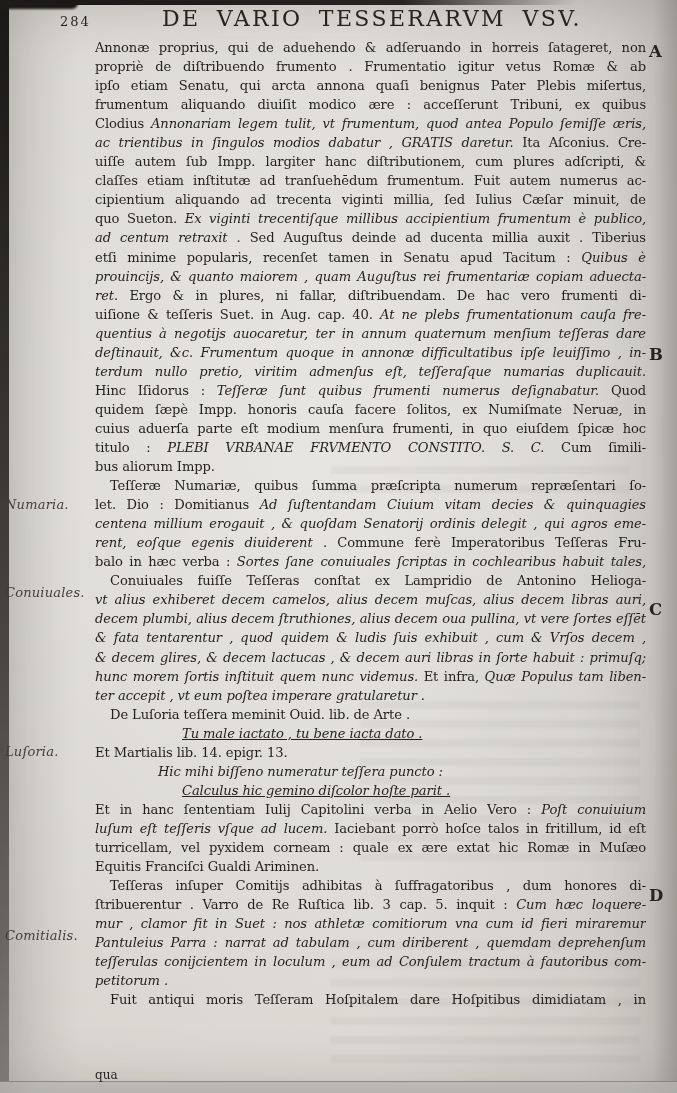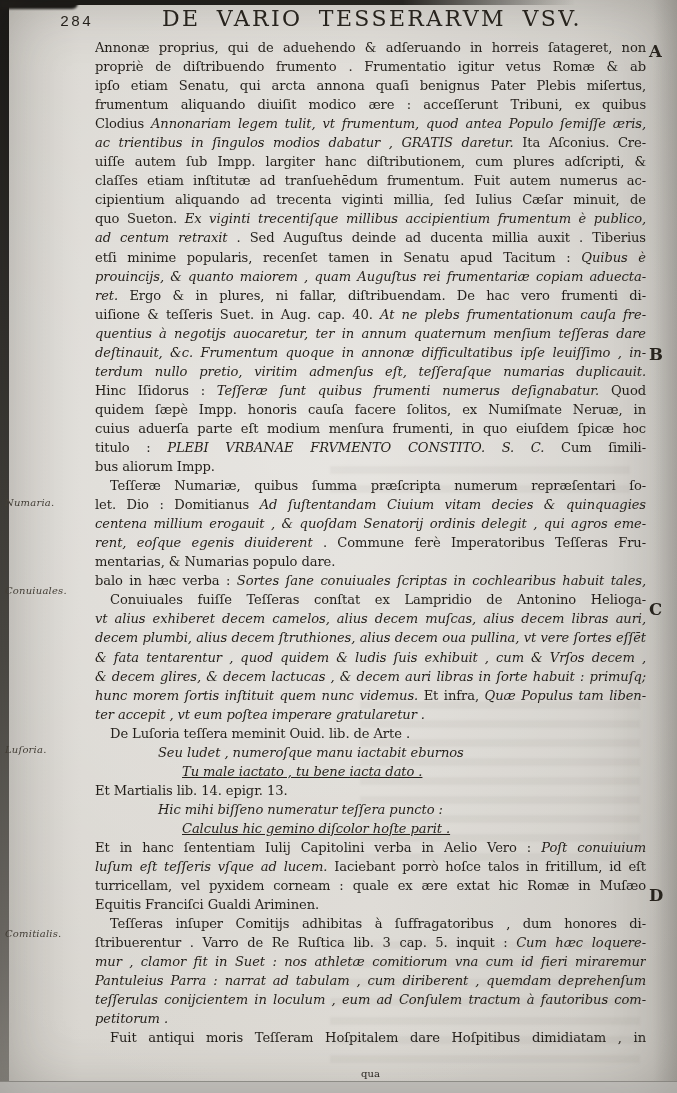--- a/index.html
+++ b/index.html
@@ -25,21 +25,21 @@
   .bottom-band{position:absolute;left:0;bottom:0;width:677px;height:11px;background:#c9c7c3;border-top:1px solid #96948f;}
   .right-shade{position:absolute;right:0;top:0;width:24px;height:1093px;background:linear-gradient(90deg,rgba(60,57,52,0) 0%,rgba(60,57,52,0.16) 100%);}
   
   .bleed{position:absolute;pointer-events:none;opacity:0.55;filter:blur(1.2px);
     background:repeating-linear-gradient(180deg,rgba(0,0,0,0) 0 11px,rgba(96,90,82,0.10) 11px 19px);}
   .bleed.b1{left:360px;top:690px;width:280px;height:180px;}
   .bleed.b2{left:330px;top:930px;width:310px;height:140px;}
   .bleed.b3{left:330px;top:455px;width:300px;height:40px;}
 
   
-  .pagenum{position:absolute;left:60px;top:14px;font-size:15px;letter-spacing:2px;font-family:Liberation Mono, monospace;}
+  .pagenum{position:absolute;left:60px;top:14px;font-size:13px;letter-spacing:2px;}
   .running-title{
     position:absolute;left:82px;top:6px;width:500px;
     text-align:right;font-size:22px;letter-spacing:2.4px;word-spacing:7px;
     color:#26221c;white-space:nowrap;
   }
 
   
   .text-block{
     position:absolute;left:95px;top:38px;width:551px;
     font-size:13.1px;letter-spacing:-0.1px;
@@ -47,26 +47,26 @@
   .line{
     height:19.05px;line-height:19.05px;
     text-align:justify;text-align-last:justify;text-justify:inter-word;
     overflow:hidden;
   }
   .line .it{font-style:italic;}
   .line.ind{text-indent:15px;}
   .line.end{text-align-last:left;}
   .line.v1{padding-left:63px;text-align-last:left;}
   .line.v2{padding-left:87px;text-align-last:left;text-decoration:underline;}
-  .catchword{position:absolute;left:95px;top:1068px;width:551px;text-align:center;font-size:10px;}
+  .catchword{position:absolute;left:95px;top:1068px;width:551px;text-align:left;font-size:12px;}
 
   
   .mnote{
     position:absolute;left:5px;width:88px;
-    font-style:italic;font-size:10px;letter-spacing:0.2px;
+    font-style:italic;font-size:13px;letter-spacing:0.2px;
     color:#443f37;
   }
   .mletter{
     position:absolute;left:649px;width:24px;
     font-size:16.5px;font-weight:bold;color:#26221c;
   }
 </style>
 </head>
 <body>
 
@@ -106,31 +106,29 @@
       <div class="line"><span class="it">terdum nullo pretio, viritim admenſus eſt, teſſeraſque numarias duplicauit.</span></div>
       <div class="line"><span class="rm">Hinc Iſidorus : </span><span class="it">Teſſeræ ſunt quibus frumenti numerus deſignabatur.</span><span class="rm"> Quod</span></div>
       <div class="line"><span class="rm">quidem ſæpè Impp. honoris cauſa facere ſolitos, ex Numiſmate Neruæ, in</span></div>
       <div class="line"><span class="rm">cuius aduerſa parte eſt modium menſura frumenti, in quo eiuſdem ſpicæ hoc</span></div>
       <div class="line"><span class="rm">titulo : </span><span class="it">PLEBI VRBANAE FRVMENTO CONSTITO. S. C.</span><span class="rm"> Cum ſimili-</span></div>
       <div class="line end"><span class="rm">bus aliorum Impp.</span></div>
       <div class="line ind"><span class="rm">Teſſeræ Numariæ, quibus ſumma præſcripta numerum repræſentari ſo-</span></div>
       <div class="line"><span class="rm">let. Dio : Domitianus </span><span class="it">Ad ſuſtentandam Ciuium vitam decies &amp; quinquagies</span></div>
       <div class="line"><span class="it">centena millium erogauit , &amp; quoſdam Senatorij ordinis delegit , qui agros eme-</span></div>
       <div class="line"><span class="it">rent, eoſque egenis diuiderent</span><span class="rm"> . Commune ferè Imperatoribus Teſſeras Fru-</span></div>
-      <div class="line end"><span class="rm">mentarias, &amp; Numarias populo dare.</span></div>
       <div class="line"><span class="rm">balo in hæc verba : </span><span class="it">Sortes ſane conuiuales ſcriptas in cochlearibus habuit tales,</span></div>
       <div class="line ind"><span class="rm">Conuiuales fuiſſe Teſſeras conſtat ex Lampridio de Antonino Helioga-</span></div>
       <div class="line"><span class="it">vt alius exhiberet decem camelos, alius decem muſcas, alius decem libras auri, alius</span></div>
       <div class="line"><span class="it">decem plumbi, alius decem ſtruthiones, alius decem oua pullina, vt vere ſortes eſſēt</span></div>
       <div class="line"><span class="it">&amp; fata tentarentur , quod quidem &amp; ludis ſuis exhibuit , cum &amp; Vrſos decem ,</span></div>
       <div class="line"><span class="it">&amp; decem glires, &amp; decem lactucas , &amp; decem auri libras in ſorte habuit : primuſq;</span></div>
       <div class="line"><span class="it">hunc morem ſortis inſtituit quem nunc videmus.</span><span class="rm"> Et infra, </span><span class="it">Quæ Populus tam liben-</span></div>
       <div class="line end"><span class="it">ter accepit , vt eum poſtea imperare gratularetur .</span></div>
       <div class="line ind end"><span class="rm">De Luſoria teſſera meminit Ouid. lib. de Arte .</span></div>
-      <div class="line v1 end"><span class="it">Seu ludet , numeroſque manu iactabit eburnos</span></div>
       <div class="line v2 end"><span class="it">Tu male iactato , tu bene iacta dato .</span></div>
       <div class="line end"><span class="rm">Et Martialis lib. 14. epigr. 13.</span></div>
       <div class="line v1 end"><span class="it">Hic mihi biſſeno numeratur teſſera puncto :</span></div>
       <div class="line v2 end"><span class="it">Calculus hic gemino diſcolor hoſte parit .</span></div>
       <div class="line"><span class="rm">Et in hanc ſententiam Iulij Capitolini verba in Aelio Vero : </span><span class="it">Poſt conuiuium</span></div>
       <div class="line"><span class="it">luſum eſt teſſeris vſque ad lucem.</span><span class="rm"> Iaciebant porrò hoſce talos in fritillum, id eſt</span></div>
       <div class="line"><span class="rm">turricellam, vel pyxidem corneam : quale ex ære extat hic Romæ in Muſæo</span></div>
       <div class="line end"><span class="rm">Equitis Franciſci Gualdi Ariminen.</span></div>
       <div class="line ind"><span class="rm">Teſſeras inſuper Comitijs adhibitas à ſuffragatoribus , dum honores di-</span></div>
       <div class="line"><span class="rm">ſtribuerentur . Varro de Re Ruſtica lib. 3 cap. 5. inquit : </span><span class="it">Cum hæc loquere-</span></div>

